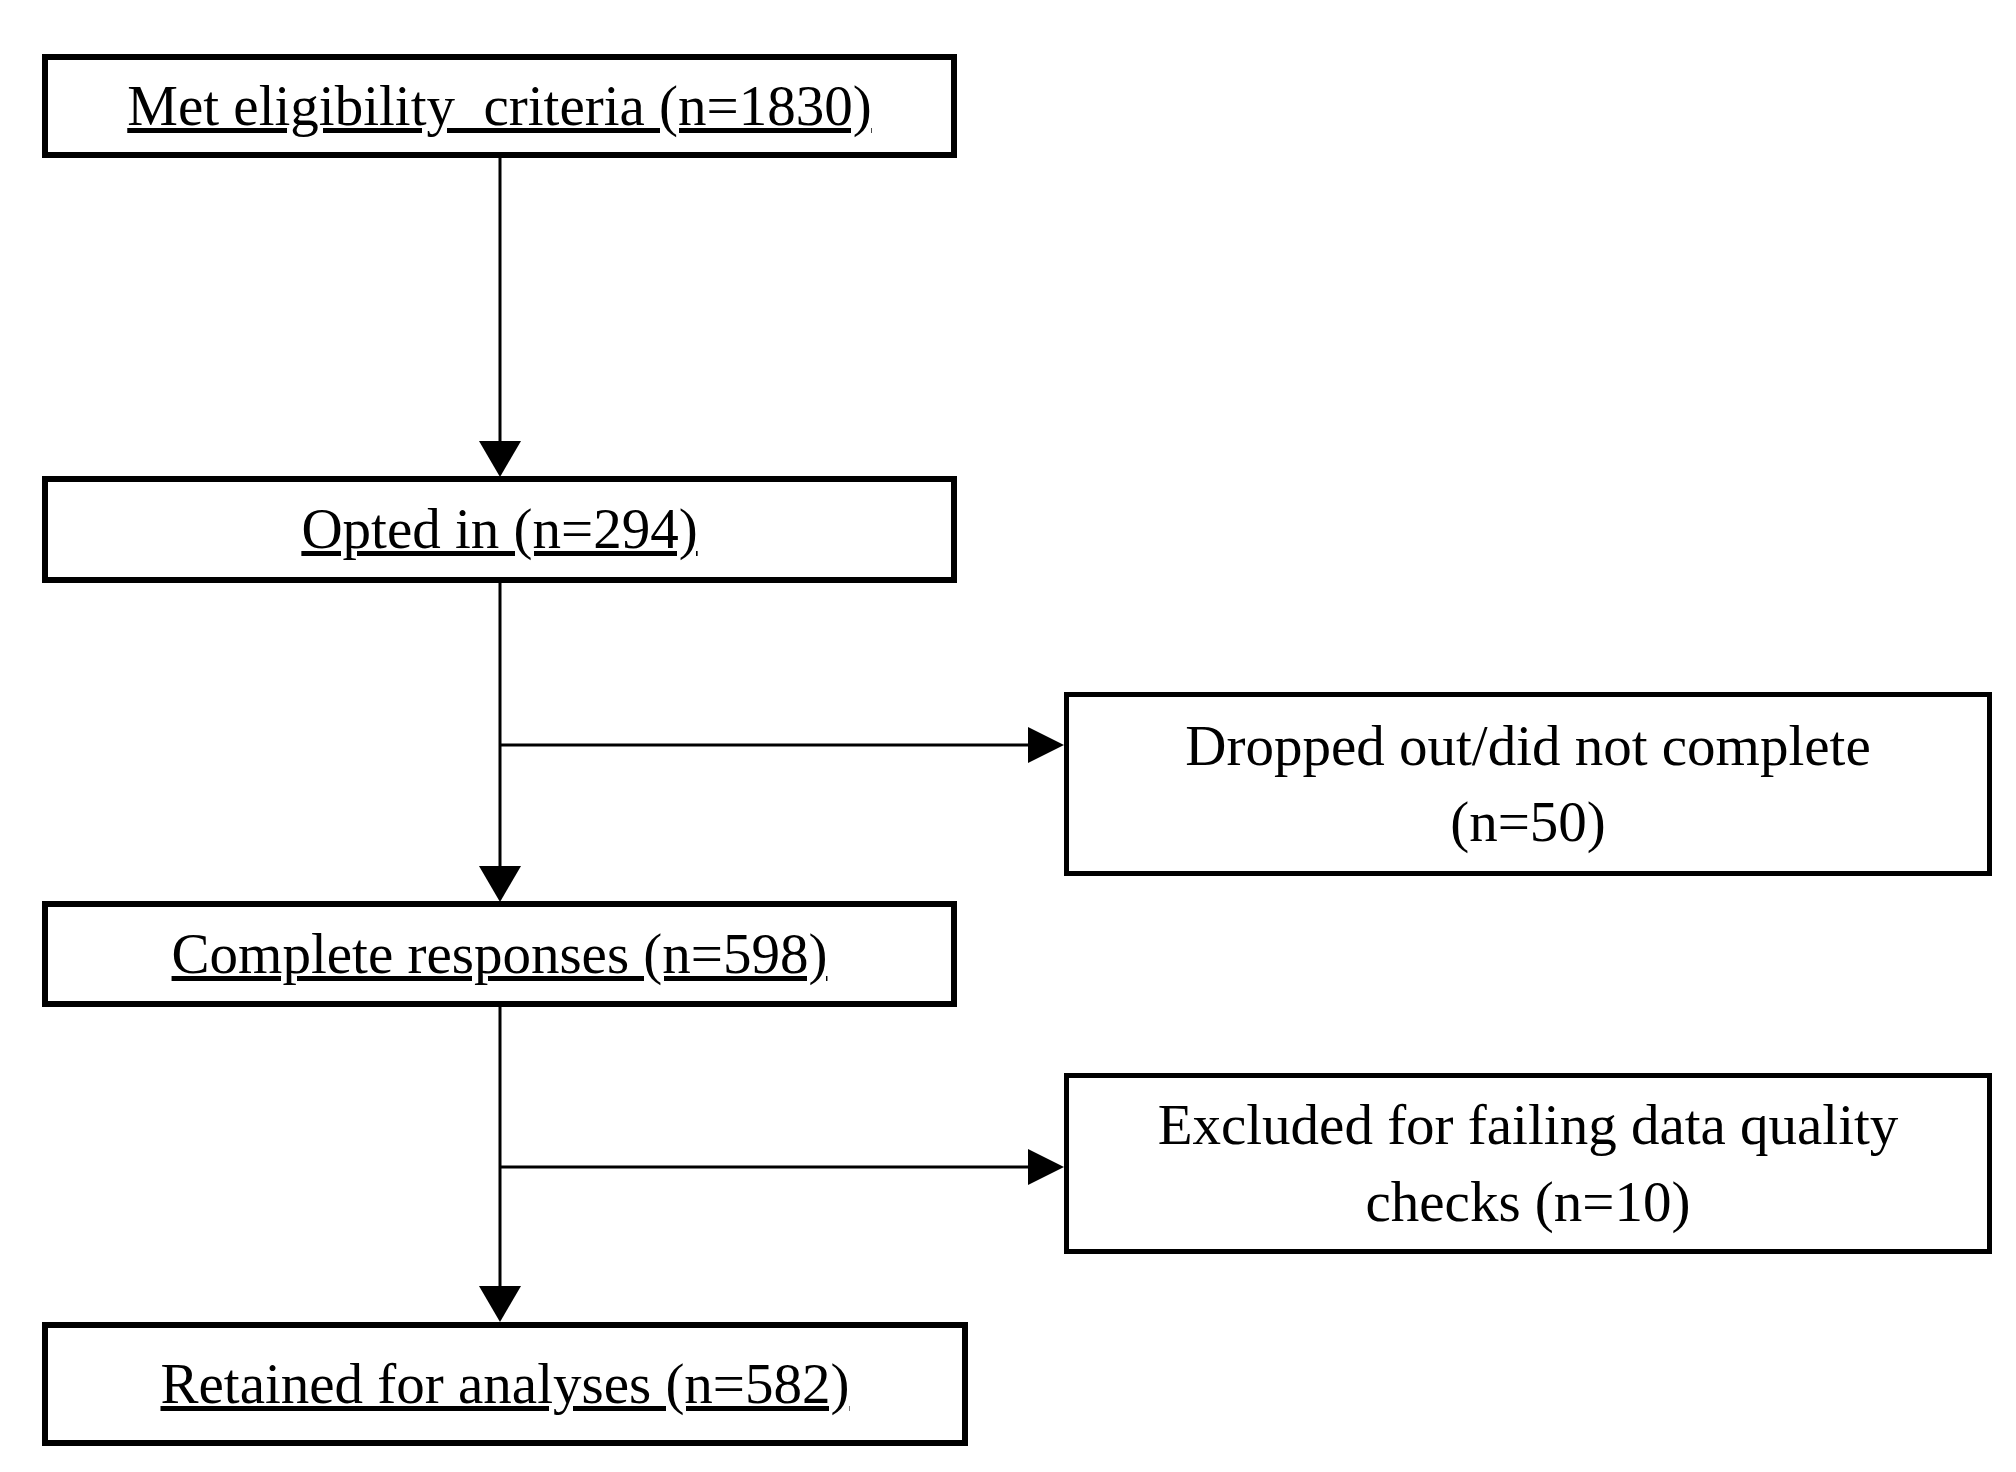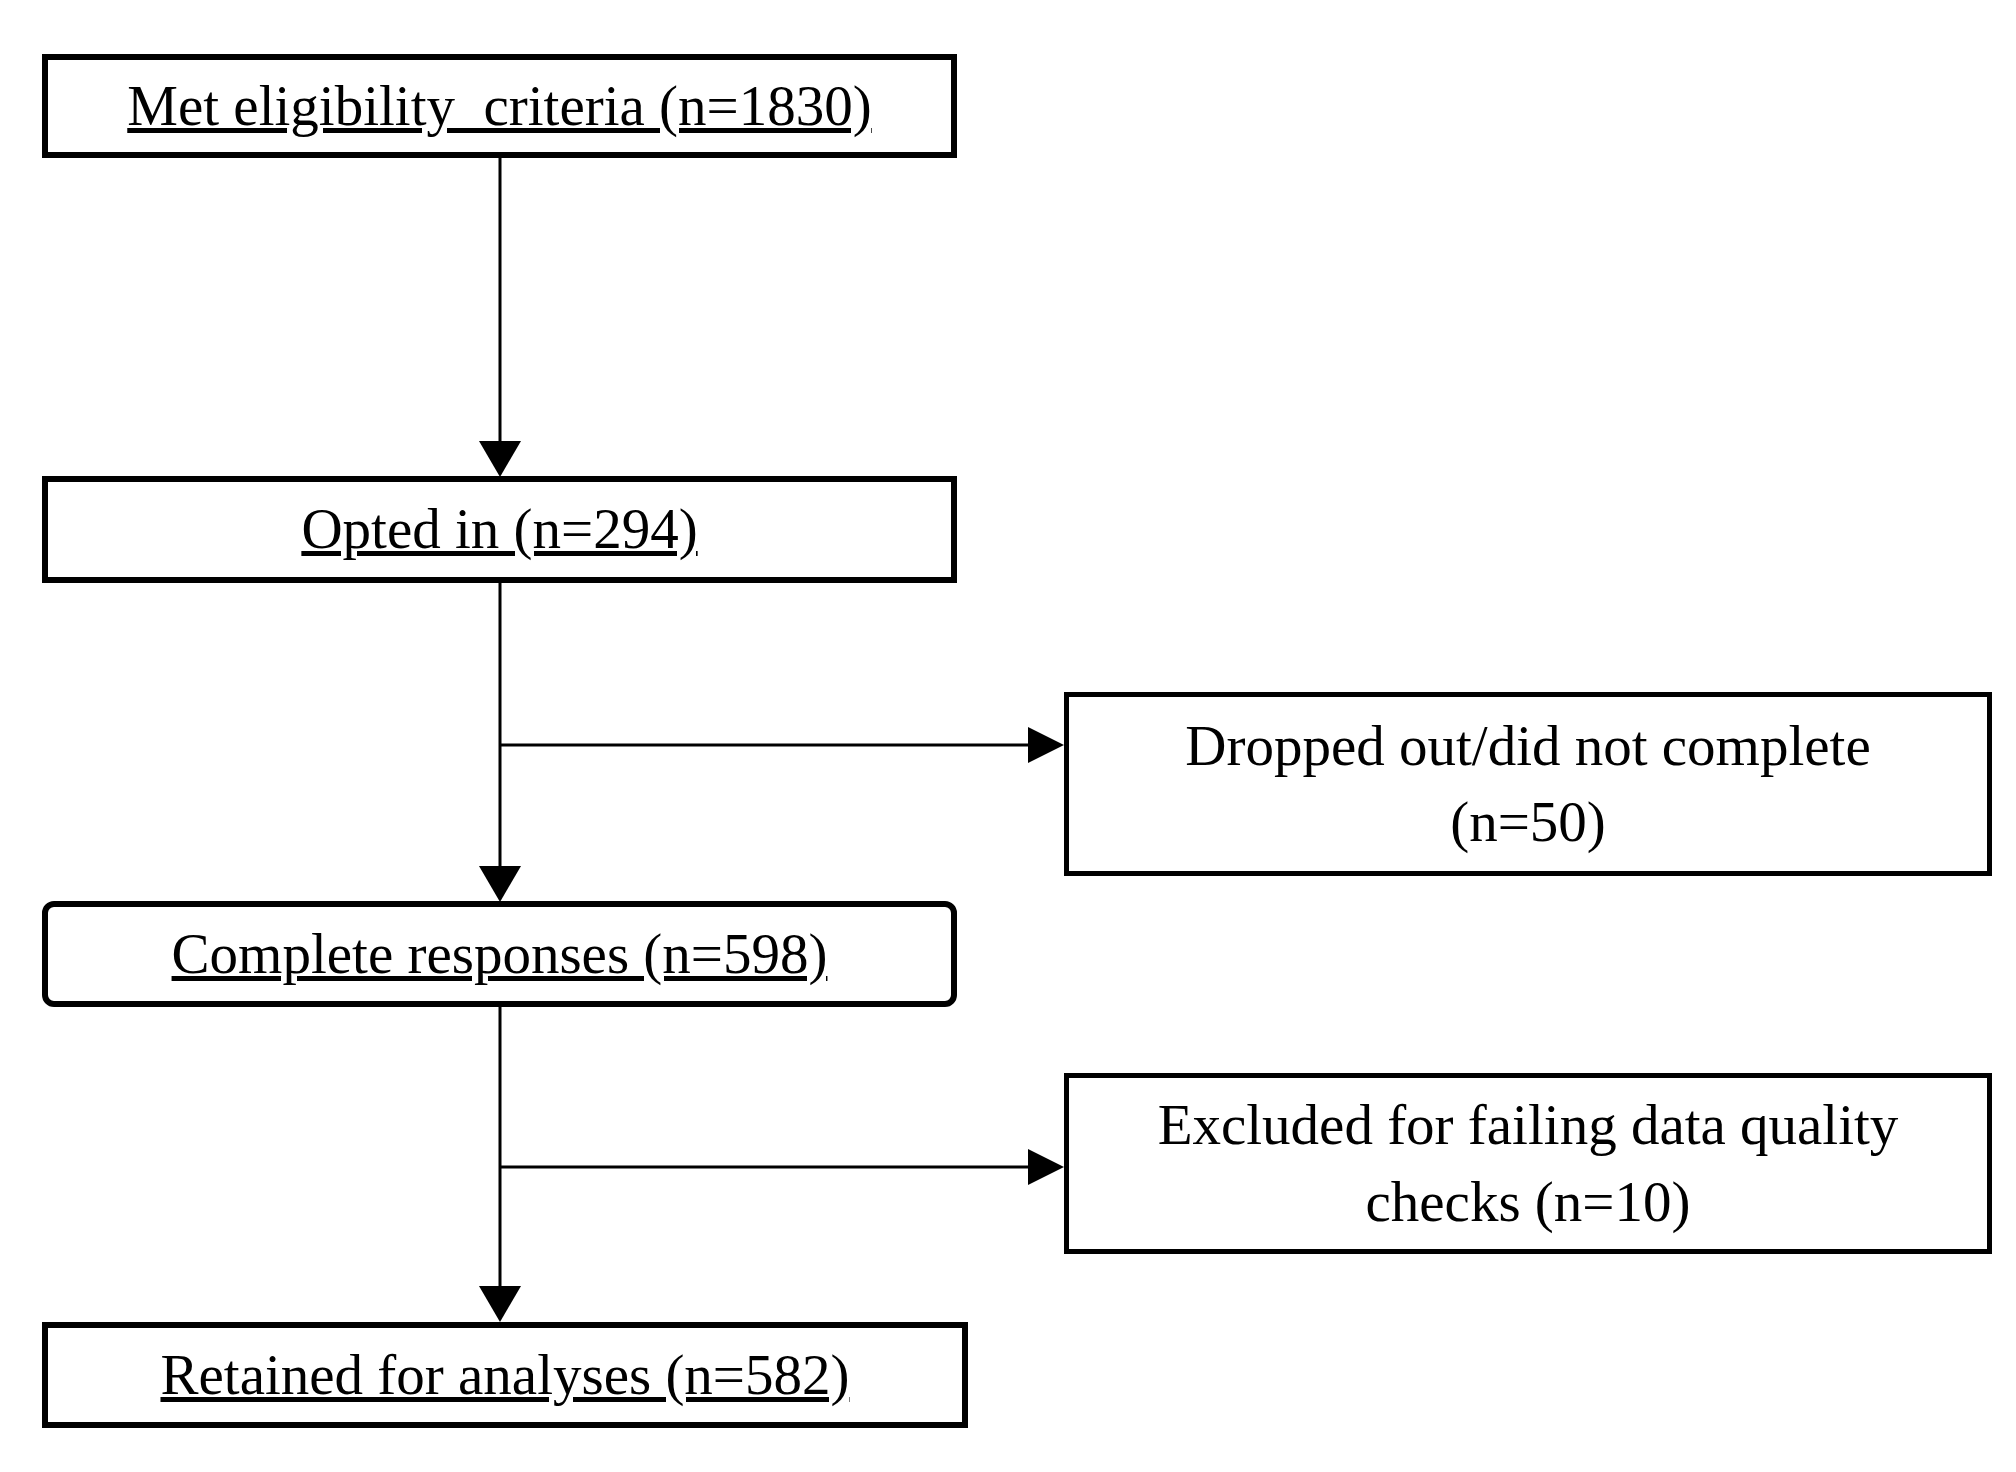--- a/index.html
+++ b/index.html
@@ -26,22 +26,22 @@
     justify-content: center;
     text-align: center;
     font-size: 57px;
     line-height: 1.34;
   }
   .node.main { border: 6px solid #000000; text-decoration: underline; }
   .node.side { border: 5px solid #000000; }
   .label { white-space: pre-wrap; }
   #box-eligibility { left: 42px;   top: 54px;   width: 915px; height: 104px; }
   #box-opted-in    { left: 42px;   top: 476px;  width: 915px; height: 107px; }
-  #box-complete    { left: 42px;   top: 901px;  width: 915px; height: 106px; border-radius: 12px; }
-  #box-retained    { left: 42px;   top: 1322px; width: 926px; height: 106px; }
+  #box-complete    { left: 42px;   top: 901px;  width: 915px; height: 106px; }
+  #box-retained    { left: 42px;   top: 1322px; width: 926px; height: 124px; }
   #box-dropped     { left: 1064px; top: 692px;  width: 928px; height: 184px; justify-content: center; }
   #box-excluded    { left: 1064px; top: 1073px; width: 928px; height: 181px; }
   svg.arrows {
     position: absolute;
     left: 0;
     top: 0;
     width: 2016px;
     height: 1472px;
     pointer-events: none;
   }

